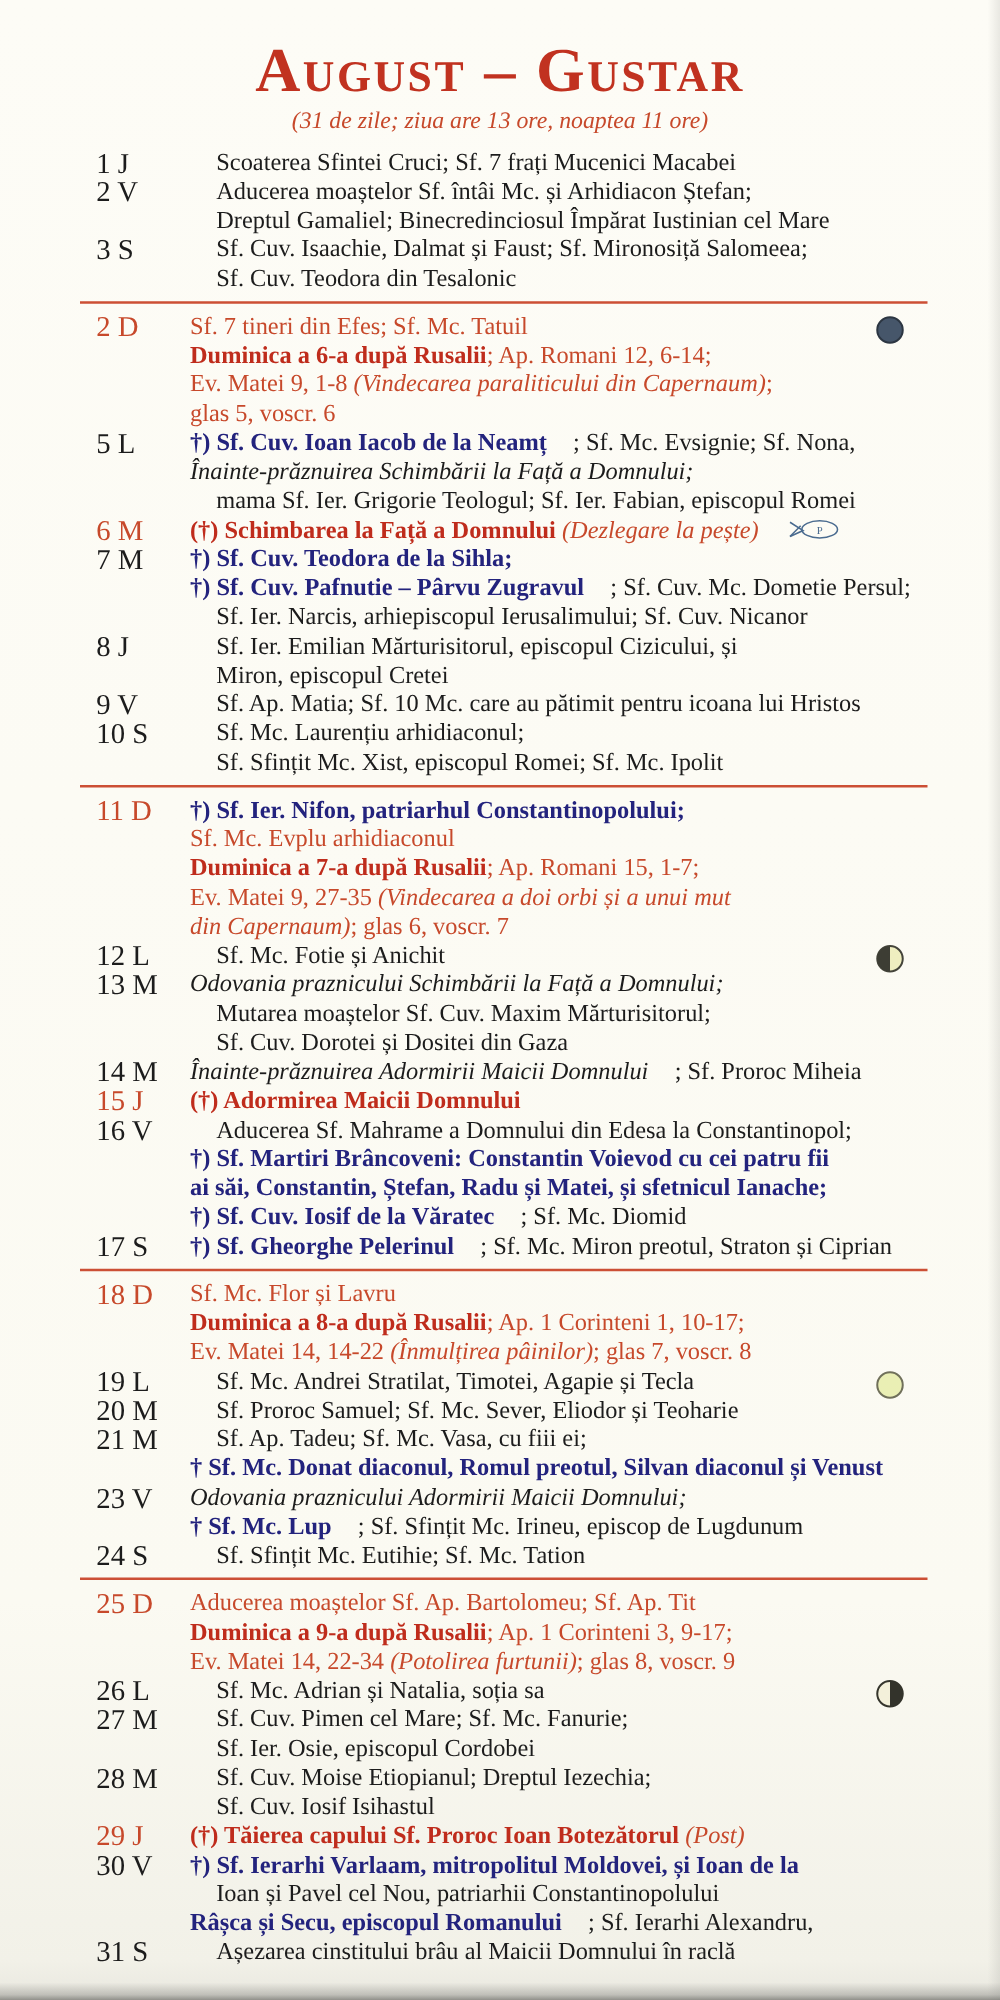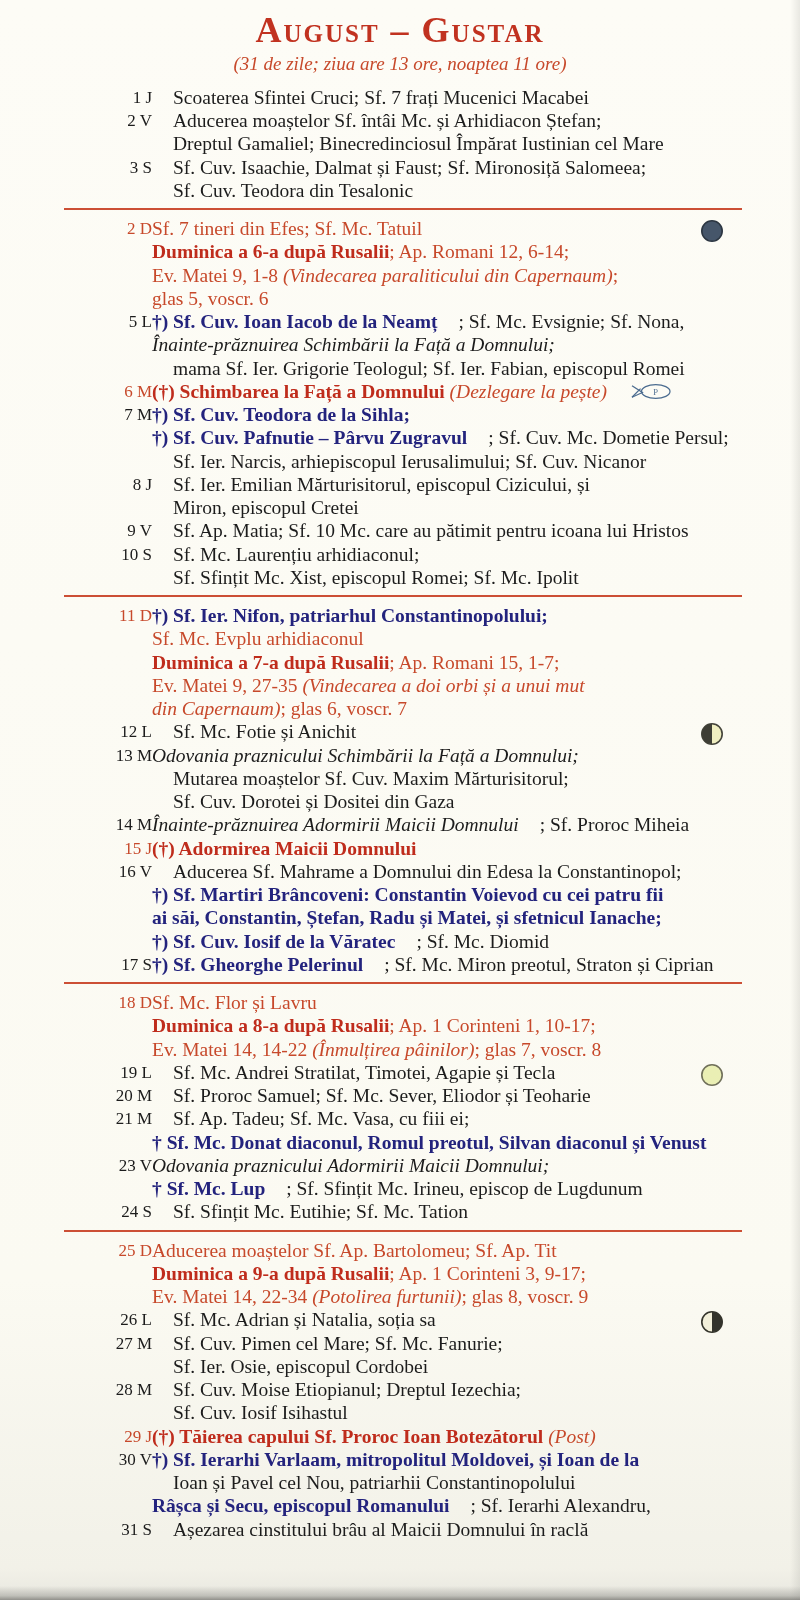--- a/index.html
+++ b/index.html
@@ -3,28 +3,28 @@
 <meta charset="utf-8">
 <style>
   html,body { margin:0; padding:0; }
   body {
     width:800px; height:1600px; position:relative; overflow:hidden;
     background:linear-gradient(180deg,#fdfcf6 0%,#fbfaf2 80%,#f2f1e8 98%,#e8e7df 100%);
     font-family:"Liberation Serif", serif; color:#1c1c1c;
   }
   header { text-align:center; }
   h1 {
-    margin:12px 0 0; font-variant:small-caps; font-weight:700;
-    font-size:36px; line-height:1.05; letter-spacing:2px; color:#c13220;
+    margin:30px 0 0; font-variant:small-caps; font-weight:700;
+    font-size:50px; line-height:1.05; letter-spacing:2px; color:#c13220;
   }
   .subtitle { font-style:italic; font-size:19px; color:#c7492b; margin-top:3px; }
   main { margin:11px 58px 0 64px; }
   .row { display:flex; position:relative; }
   .day { width:88px; flex:none; padding-left:13px; box-sizing:border-box;
-         font-size:17px; line-height:23.25px;text-align:right; }
+         font-size:23px; line-height:23.25px; }
   .day.red { color:#c7492b; }
   .text { flex:1; min-width:0; }
   .line { white-space:nowrap; font-size:19.5px; line-height:23.25px; }
   .s-n { color:#1c1c1c;margin-left:21px; }
   .s-i { color:#1c1c1c; font-style:italic; }
   .s-b { color:#23237d; font-weight:700; }
   .s-r { color:#c7492b; }
   .s-rb { color:#bf2c1c; font-weight:700; }
   .s-ri { color:#c7492b; font-style:italic; }
   .sep { border-top:2.5px solid #cc4f35; margin:6px 0 7px; }

